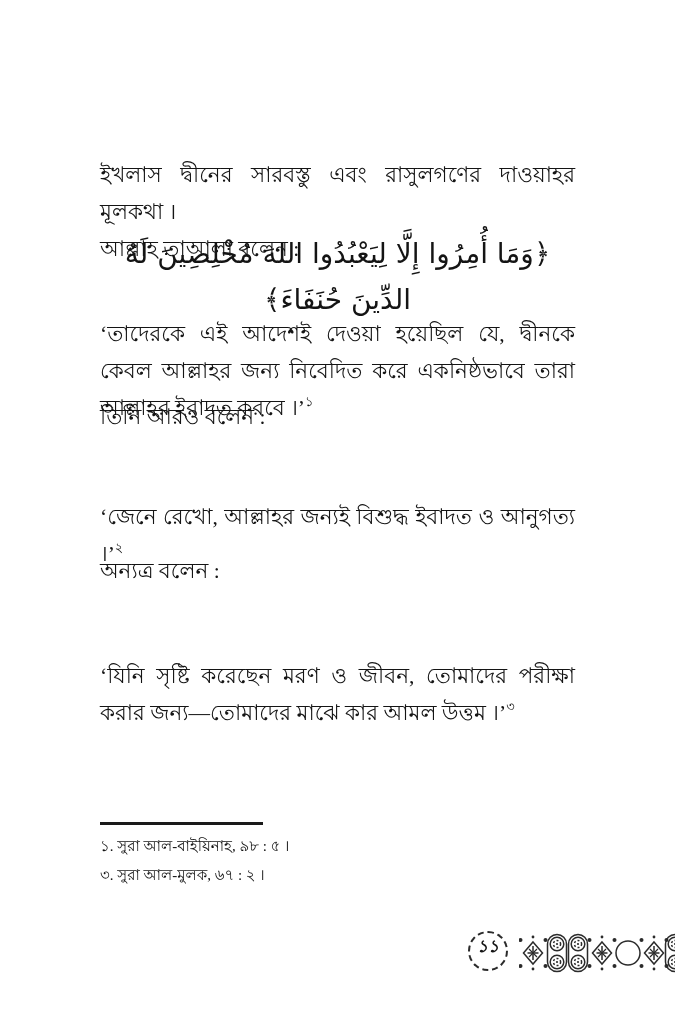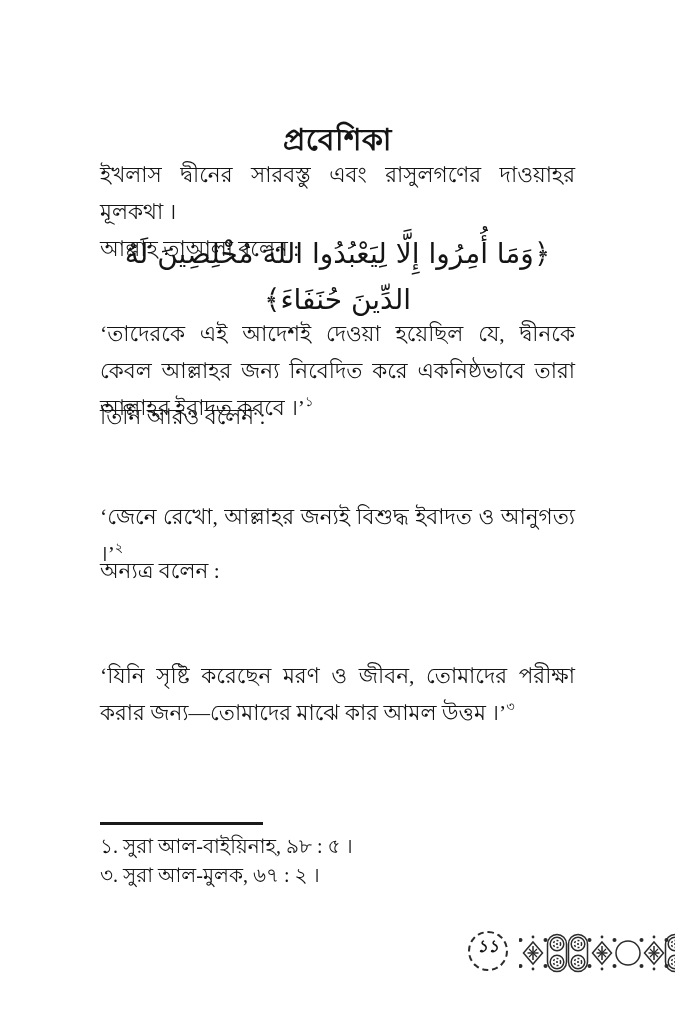--- a/index.html
+++ b/index.html
@@ -54,21 +54,21 @@
     padding:0 2px;
   }
   .footnote-rule{
     top:822px;
     width:163px;
     height:3px;
     background:#1a1a1a;
   }
   .footnotes{
     top:832px;
-    font-size:20px;
+    font-size:15px;
     line-height:28.5px;
     text-align:left;
   }
   .footer{
     position:absolute;
     top:929px;left:468px;
     width:207px;height:48px;
   }
   .page-circle{
     position:absolute;
@@ -80,21 +80,20 @@
     display:flex;align-items:flex-start;justify-content:center;
     font-size:17px;font-weight:bold;font-style:italic;
   }
   .ornament{position:absolute;left:51px;top:4px;}
 </style>
 </head>
 <body>
 
 <div class="page">
 
-  <h1 class="blk title">প্রবেশিকা</h1>
 
   <div class="blk body-text intro">
     <span class="line">ইখলাস দ্বীনের সারবস্তু এবং রাসুলগণের দাওয়াহর মূলকথা ।</span>
     <span class="line">আল্লাহ তাআলা বলেন :</span>
   </div>
 
   <div class="blk arabic arabic1">﴿وَمَا أُمِرُوا إِلَّا لِيَعْبُدُوا اللهَ مُخْلِصِينَ لَهُ الدِّينَ حُنَفَاءَ﴾</div>
 
   <div class="blk body-text trans1">
     <span>‘তাদেরকে এই আদেশই দেওয়া হয়েছিল যে, দ্বীনকে কেবল আল্লাহর জন্য নিবেদিত করে একনিষ্ঠভাবে তারা আল্লাহর ইবাদত করবে ।’</span><sup class="note">১</sup>

